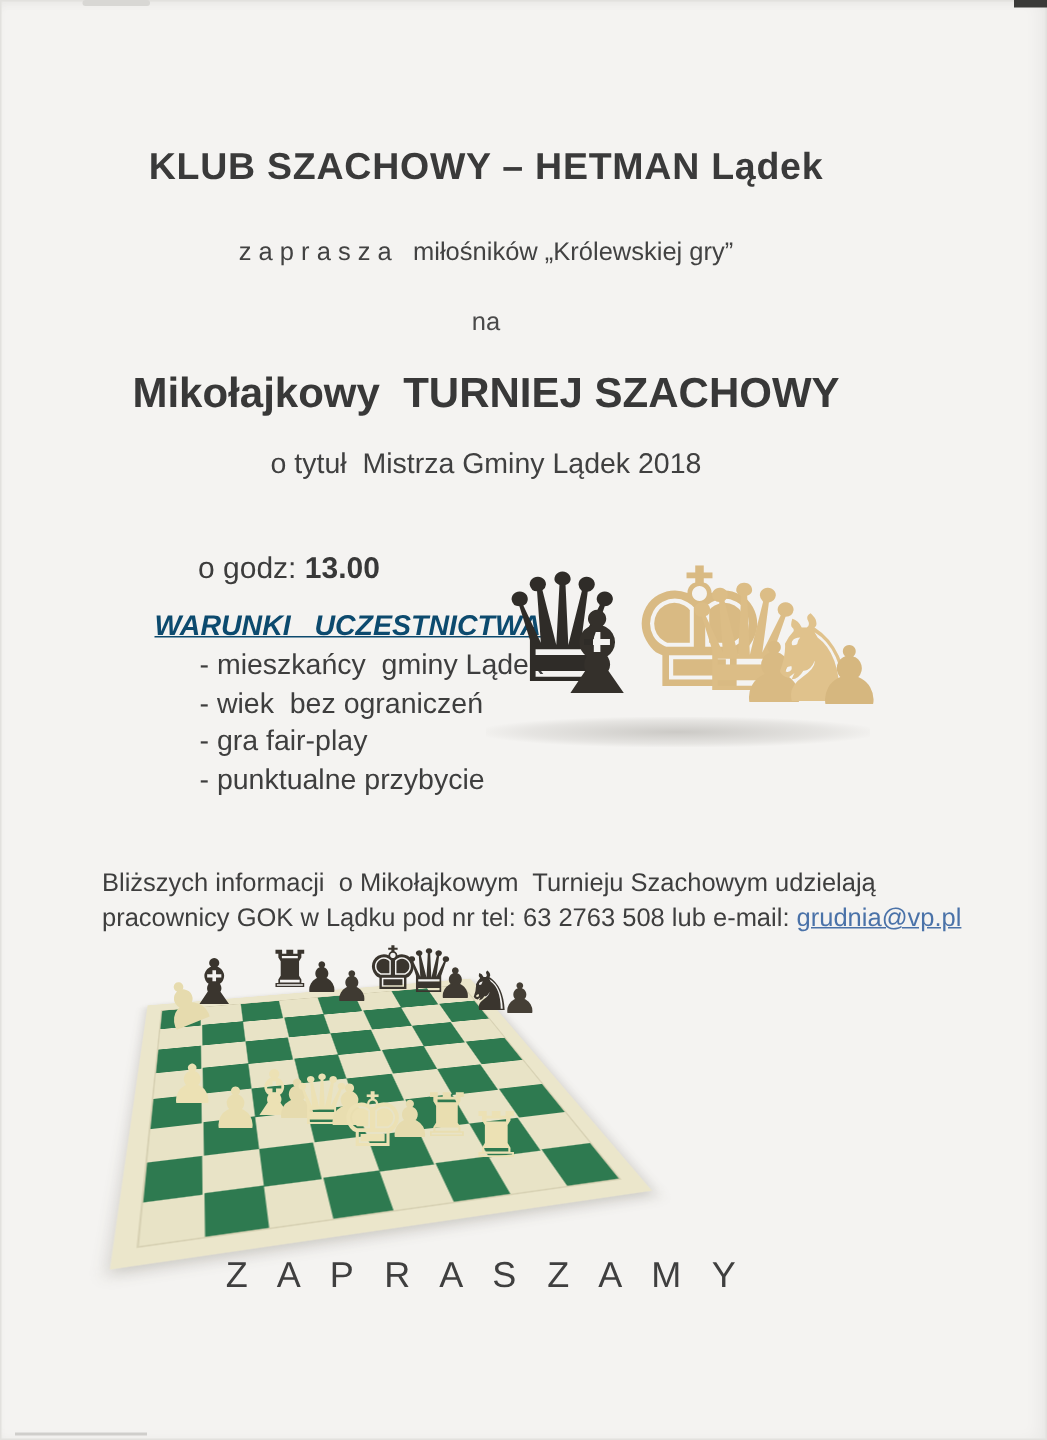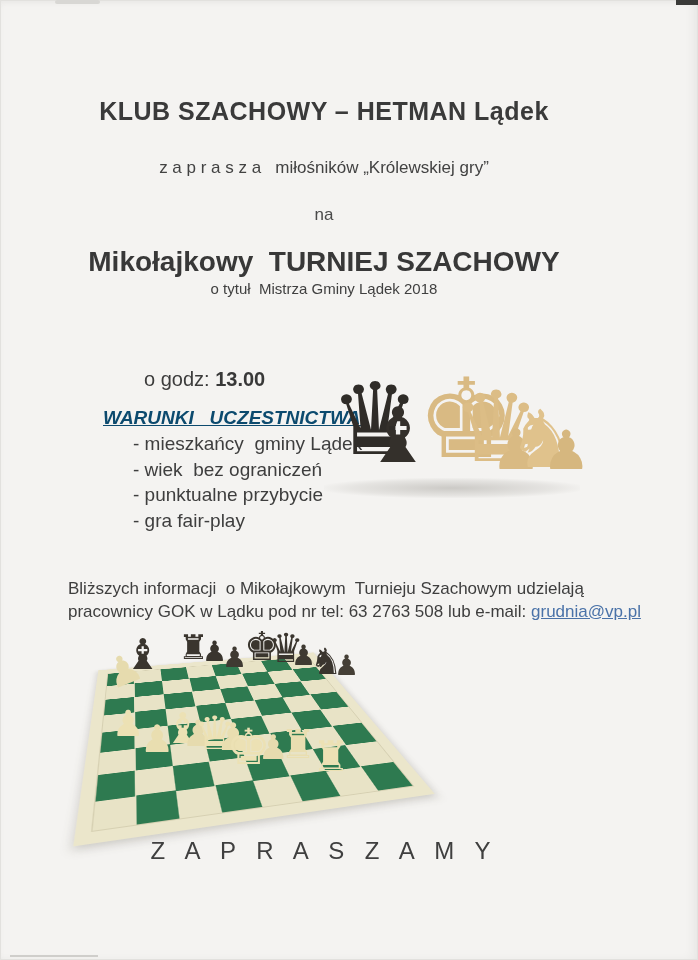--- a/index.html
+++ b/index.html
@@ -12,24 +12,24 @@
     font-family:"Liberation Sans",sans-serif;
     color:#3c3c3c;
     box-shadow:inset 0 0 0 1px #e2e1de, inset -6px 0 10px rgba(0,0,0,0.04), inset 0 3px 6px rgba(0,0,0,0.03);
   }
   .keep{white-space:pre-wrap;}
   .centercol{position:absolute;left:0;top:0;width:648px;text-align:center;}
   .club-title{position:absolute;top:97px;width:100%;font-size:25px;font-weight:bold;letter-spacing:0.5px;color:#3a3a3a;margin:0;text-align:center;}
   .invite{position:absolute;top:158px;width:100%;font-size:17px;margin:0;color:#424242;}
   .na{position:absolute;top:205px;width:100%;font-size:17px;margin:0;color:#4a4a4a;}
   .event-title{position:absolute;top:246px;width:100%;font-size:28px;font-weight:bold;margin:0;color:#383838;}
-  .event-subtitle{position:absolute;top:280px;width:100%;font-size:15px;margin:0;color:#404040;}
+  .event-subtitle{position:absolute;top:299px;width:100%;font-size:19px;margin:0;color:#404040;}
   .when{position:absolute;left:74px;top:339px;font-size:20px;margin:0;}
   .when b,.time b{font-weight:bold;color:#383838;}
-  .time{position:absolute;left:144px;top:368px;font-size:20px;margin:0;}
+  .time{position:absolute;left:132px;top:368px;font-size:20px;margin:0;}
   .cond-head{position:absolute;left:103px;top:407px;font-size:19px;font-style:italic;font-weight:600;text-decoration:underline;margin:0;color:#0c4a6e;}
   .cond-list{position:absolute;left:133px;top:431px;margin:0;padding:0;list-style:none;font-size:19px;line-height:25.5px;color:#3e3e3e;}
   .info{position:absolute;left:68px;top:577px;font-size:17px;line-height:23px;margin:0;color:#3e3e3e;}
   .email-link{color:#4a72a8;text-decoration:underline;}
   .closing{position:absolute;top:837px;width:100%;font-size:24px;letter-spacing:7px;margin:0;color:#3f3f3f;}
 
   
   .pieces-photo{position:absolute;left:320px;top:364px;width:274px;height:142px;}
   .pieces-photo .ground{position:absolute;left:4px;top:114px;width:256px;height:20px;
     background:radial-gradient(ellipse at 50% 50%, rgba(60,55,45,0.22), rgba(60,55,45,0.08) 55%, rgba(0,0,0,0) 75%);}
@@ -70,22 +70,22 @@
   </div>
 
 
   <p class="time keep"><span>o godz: </span><b>13.00</b></p>
 
   <p class="cond-head keep">WARUNKI   UCZESTNICTWA:</p>
 
   <ul class="cond-list">
     <li class="keep">- mieszkańcy  gminy Lądek</li>
     <li class="keep">- wiek  bez ograniczeń</li>
+    <li class="keep">- gra fair-play</li>
     <li class="keep">- punktualne przybycie</li>
-    <li class="keep">- gra fair-play</li>
   </ul>
 
   <p class="info keep"><span>Bliższych informacji  o Mikołajkowym  Turnieju Szachowym udzielają</span><br><span>pracownicy GOK w Lądku pod nr tel: 63 2763 508 lub e-mail: </span><a href="#" class="email-link">grudnia@vp.pl</a></p>
 
   <div class="pieces-photo">
     <div class="ground"></div>
   <span class="piece" style="left: 10px; top: 6px; font-size: 100px; color: rgb(47, 44, 40);">♛</span>
       <span class="piece" style="left: 44px; top: 34px; font-size: 76px; color: rgb(52, 48, 43);">♝</span>
       <span class="piece" style="left: 97px; top: 0px; font-size: 110px; color: rgb(217, 186, 131);">♚</span>
       <span class="piece" style="left: 132px; top: 14px; font-size: 98px; color: rgb(220, 189, 134);">♛</span>

